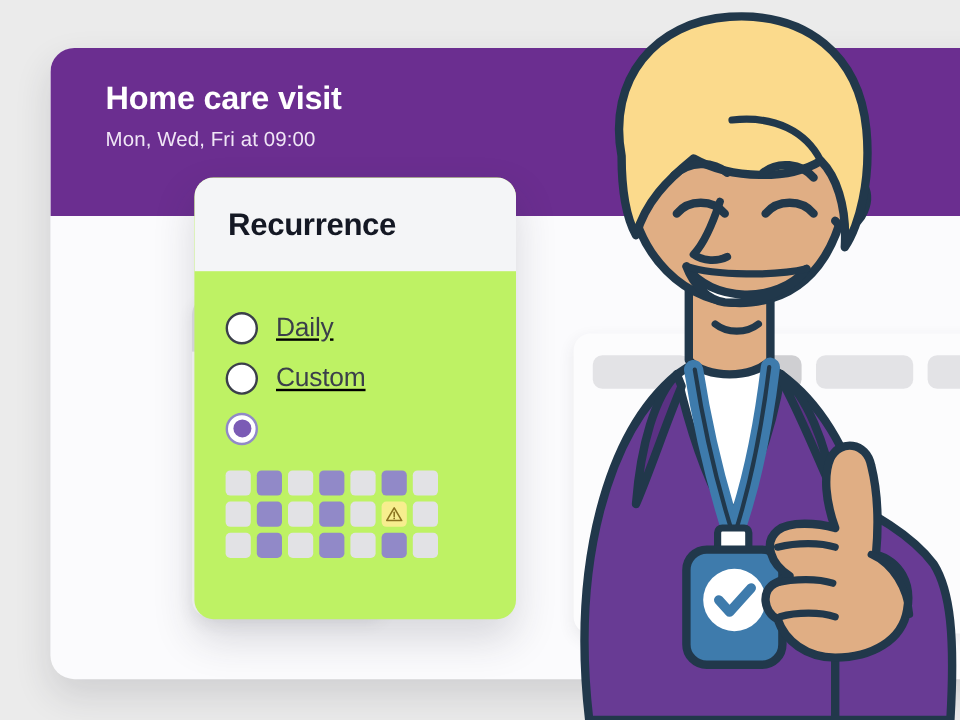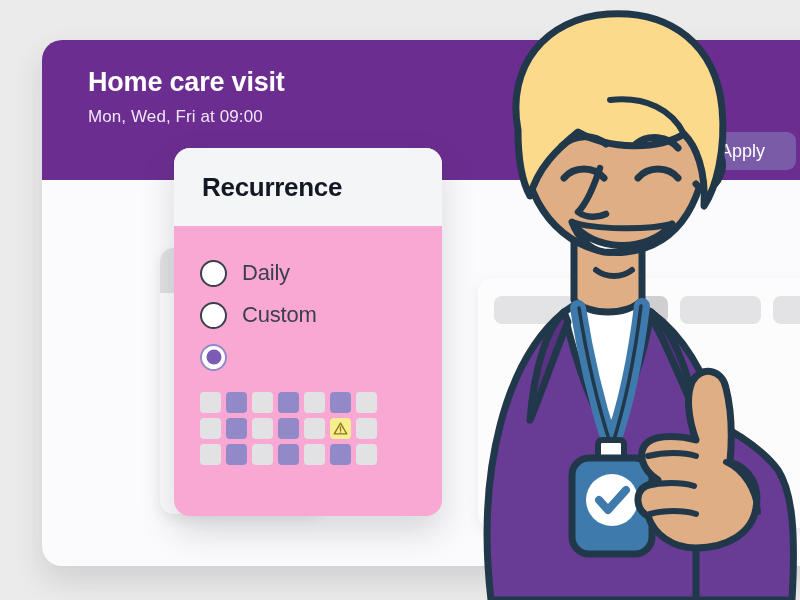--- a/index.html
+++ b/index.html
@@ -130,25 +130,25 @@
     height: 28px;
     flex: 1 1 0;
     background: #e3e3e6;
     border-radius: 8px;
   }
   .chip.dim { background: #cfcfd2; }
 
   
   .modal {
     position: absolute;
-    left: 174px;
+    left: 162px;
     top: 148px;
     width: 268px;
     height: 368px;
-    background: #f9a8d4;
+    background: #bef264;
     border-radius: 16px;
     box-shadow: 0 16px 34px rgba(40,40,60,.17);
     overflow: hidden;
     z-index: 5;
   }
   .modal-header {
     height: 78px;
     background: #f4f5f7;
     display: flex;
     align-items: center;
@@ -164,20 +164,21 @@
     padding: 26px 0 0 26px;
   }
 
   
   .radio-row {
     display: flex;
     align-items: center;
     gap: 15px;
     height: 42px;
     cursor: pointer;
+    text-decoration: underline;
   }
   .radio-mark {
     width: 27px; height: 27px;
     border-radius: 50%;
     border: 2.8px solid #3b3f4a;
     background: #ffffff;
     flex: 0 0 auto;
     position: relative;
   }
   .radio-mark.selected {
@@ -250,26 +251,20 @@
     </div>
 
     <div class="panel-right">
       <div class="chip"></div>
       <div class="chip dim"></div>
       <div class="chip"></div>
       <div class="chip"></div>
     </div>
   </div>
 
-  <button class="apply-btn">
-    <svg class="apply-check" viewBox="0 0 24 24">
-      <path d="M4 12.5 L9.5 18 L20 6.5" fill="none" stroke="#ffffff" stroke-width="3.2" stroke-linecap="round" stroke-linejoin="round"></path>
-    </svg>
-    <span class="apply-label">Apply</span>
-  </button>
 
   <div class="modal">
     <div class="modal-header">
       <div class="modal-title">Recurrence</div>
     </div>
 
     <div class="modal-body">
 
       <div class="radio-row">
         <span class="radio-mark"></span>

